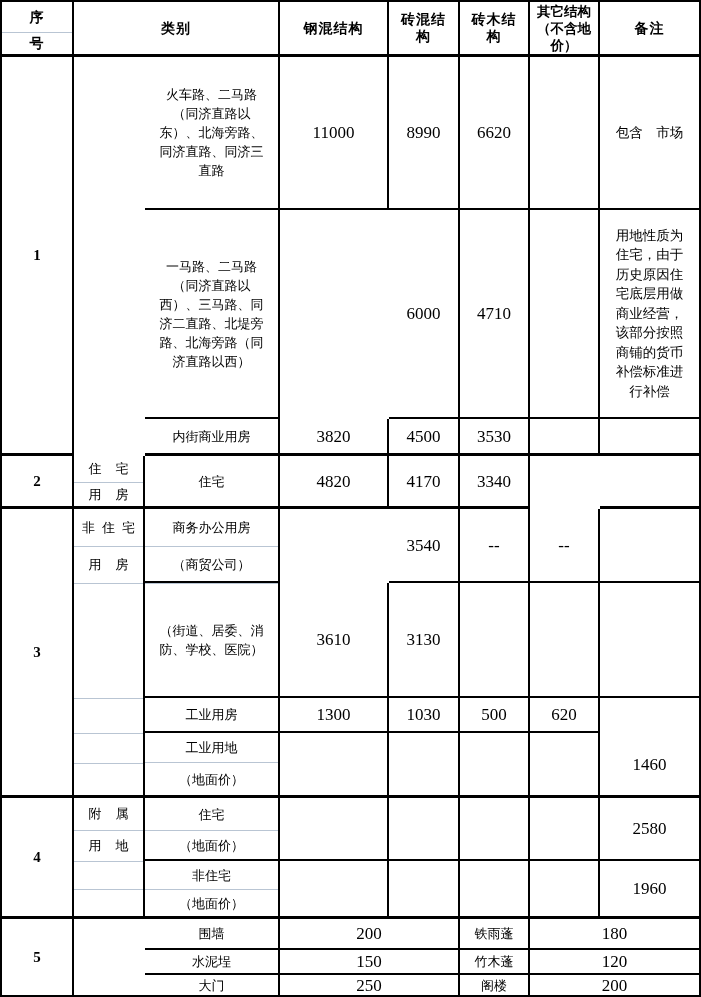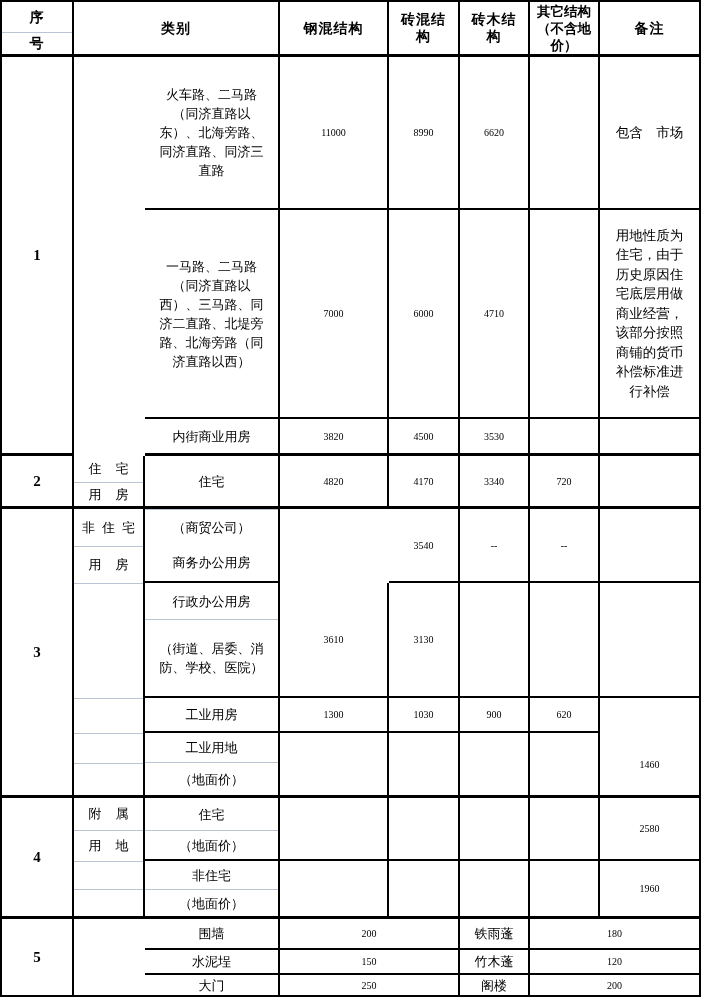--- a/index.html
+++ b/index.html
@@ -10,21 +10,21 @@
     font-family:"Liberation Serif","DejaVu Serif",serif;color:#000;background:#fff;}
   .c{position:relative;box-sizing:border-box;border-right:2px solid #000;border-bottom:2px solid #000;
     display:flex;flex-direction:column;align-items:center;justify-content:center;
     text-align:center;font-size:13px;line-height:19px;overflow:hidden;}
   .nbr{border-right:none;}
   .nbb{border-bottom:none;}
   .bb3{border-bottom-width:3px;}
   .hd{font-weight:bold;font-size:14px;line-height:17px;letter-spacing:1px;}
   .pad8{padding:0 8px;}
   .qita{padding:0 7px;letter-spacing:0;font-size:13.5px;line-break:strict;}
-  .num{font-size:10px;}
+  .num{font-size:17px;}
   .ser{font-weight:bold;font-size:15px;}
   .stack{justify-content:flex-start;align-items:stretch;padding:0;}
   .seg{display:flex;align-items:center;justify-content:center;flex:0 0 auto;box-sizing:border-box;}
   .grow{flex:1 1 auto;}
   .segl{border-top:1px solid #b9c5d3;}
   .gl{position:absolute;left:0;right:0;height:1px;background:#b9c5d3;}
   .ls{letter-spacing:7px;padding-left:7px;line-height:22px;}
   .ls2{letter-spacing:14px;padding-left:14px;line-height:22px;}
   .lbl{padding:0 11px;}
   .rmk{padding:0 12px;font-size:13.5px;line-height:19.5px;}
@@ -47,21 +47,20 @@
 
   <div class="c ser bb3" style="grid-area:2/1/5/2">1</div>
   <div class="c lbl" style="grid-area:2/3">火车路、二马路（同济直路以东）、北海旁路、同济直路、同济三直路</div>
   <div class="c num" style="grid-area:2/4">11000</div>
   <div class="c num" style="grid-area:2/5">8990</div>
   <div class="c num" style="grid-area:2/6">6620</div>
   <div class="c" style="grid-area:2/7"></div>
   <div class="c nbr rmk" style="grid-area:2/8">包含　市场</div>
 
   <div class="c lbl" style="grid-area:3/3">一马路、二马路（同济直路以西）、三马路、同济二直路、北堤旁路、北海旁路（同济直路以西）</div>
-  <div class="c num" style="grid-area:3/4">7000</div>
   <div class="c num" style="grid-area:3/5">6000</div>
   <div class="c num" style="grid-area:3/6">4710</div>
   <div class="c" style="grid-area:3/7"></div>
   <div class="c nbr rmk" style="grid-area:3/8">用地性质为住宅，由于历史原因住宅底层用做商业经营，该部分按照商铺的货币补偿标准进行补偿</div>
 
   <div class="c bb3" style="grid-area:4/3">内街商业用房</div>
   <div class="c num bb3" style="grid-area:4/4">3820</div>
   <div class="c num bb3" style="grid-area:4/5">4500</div>
   <div class="c num bb3" style="grid-area:4/6">3530</div>
   <div class="c bb3" style="grid-area:4/7"></div>
@@ -69,55 +68,53 @@
 
   <div class="c ser bb3" style="grid-area:5/1">2</div>
   <div class="c stack bb3" style="grid-area:5/2">
     <div class="seg ls2" style="height:26px">住宅</div>
     <div class="seg grow segl ls2">用房</div>
   </div>
   <div class="c bb3" style="grid-area:5/3">住宅</div>
   <div class="c num bb3" style="grid-area:5/4">4820</div>
   <div class="c num bb3" style="grid-area:5/5">4170</div>
   <div class="c num bb3" style="grid-area:5/6">3340</div>
-  <div class="c num bb3" style="grid-area:5/7">720</div>
   <div class="c bb3 nbr" style="grid-area:5/8"></div>
 
   <div class="c ser bb3" style="grid-area:6/1/10/2">3</div>
   <div class="c stack bb3" style="grid-area:6/2/10/3">
     <div class="seg ls" style="height:37px">非住宅</div>
     <div class="seg segl ls2" style="height:37px">用房</div>
     <i class="gl" style="top:74px"></i>
     <i class="gl" style="top:189px"></i>
     <i class="gl" style="top:224px"></i>
     <i class="gl" style="top:254px"></i>
   </div>
   <div class="c stack" style="grid-area:6/3">
+    <div class="seg" style="height:37px">商务办公用房</div>
     <div class="seg grow segl">（商贸公司）</div>
-    <div class="seg" style="height:37px">商务办公用房</div>
   </div>
   <div class="c num" style="grid-area:6/5">3540</div>
   <div class="c num" style="grid-area:6/6">--</div>
   <div class="c num" style="grid-area:6/7">--</div>
   <div class="c nbr" style="grid-area:6/8"></div>
 
   <div class="c stack" style="grid-area:7/3">
-    <div class="seg" style="height:36px">行政办公用房</div>
     <div class="seg grow segl lbl">（街道、居委、消防、学校、医院）</div>
   </div>
   <div class="c num" style="grid-area:7/4">3610</div>
   <div class="c num" style="grid-area:7/5">3130</div>
   <div class="c" style="grid-area:7/6"></div>
   <div class="c" style="grid-area:7/7"></div>
   <div class="c nbr" style="grid-area:7/8"></div>
 
   <div class="c" style="grid-area:8/3">工业用房</div>
   <div class="c num" style="grid-area:8/4">1300</div>
   <div class="c num" style="grid-area:8/5">1030</div>
-  <div class="c num" style="grid-area:8/6">900</div>
+  <div class="c num" style="grid-area:8/6">500</div>
   <div class="c num" style="grid-area:8/7">620</div>
 
   <div class="c stack bb3" style="grid-area:9/3">
     <div class="seg" style="height:29px">工业用地</div>
     <div class="seg grow segl">（地面价）</div>
   </div>
   <div class="c bb3" style="grid-area:9/4"></div>
   <div class="c bb3" style="grid-area:9/5"></div>
   <div class="c bb3" style="grid-area:9/6"></div>
   <div class="c bb3" style="grid-area:9/7"></div>

